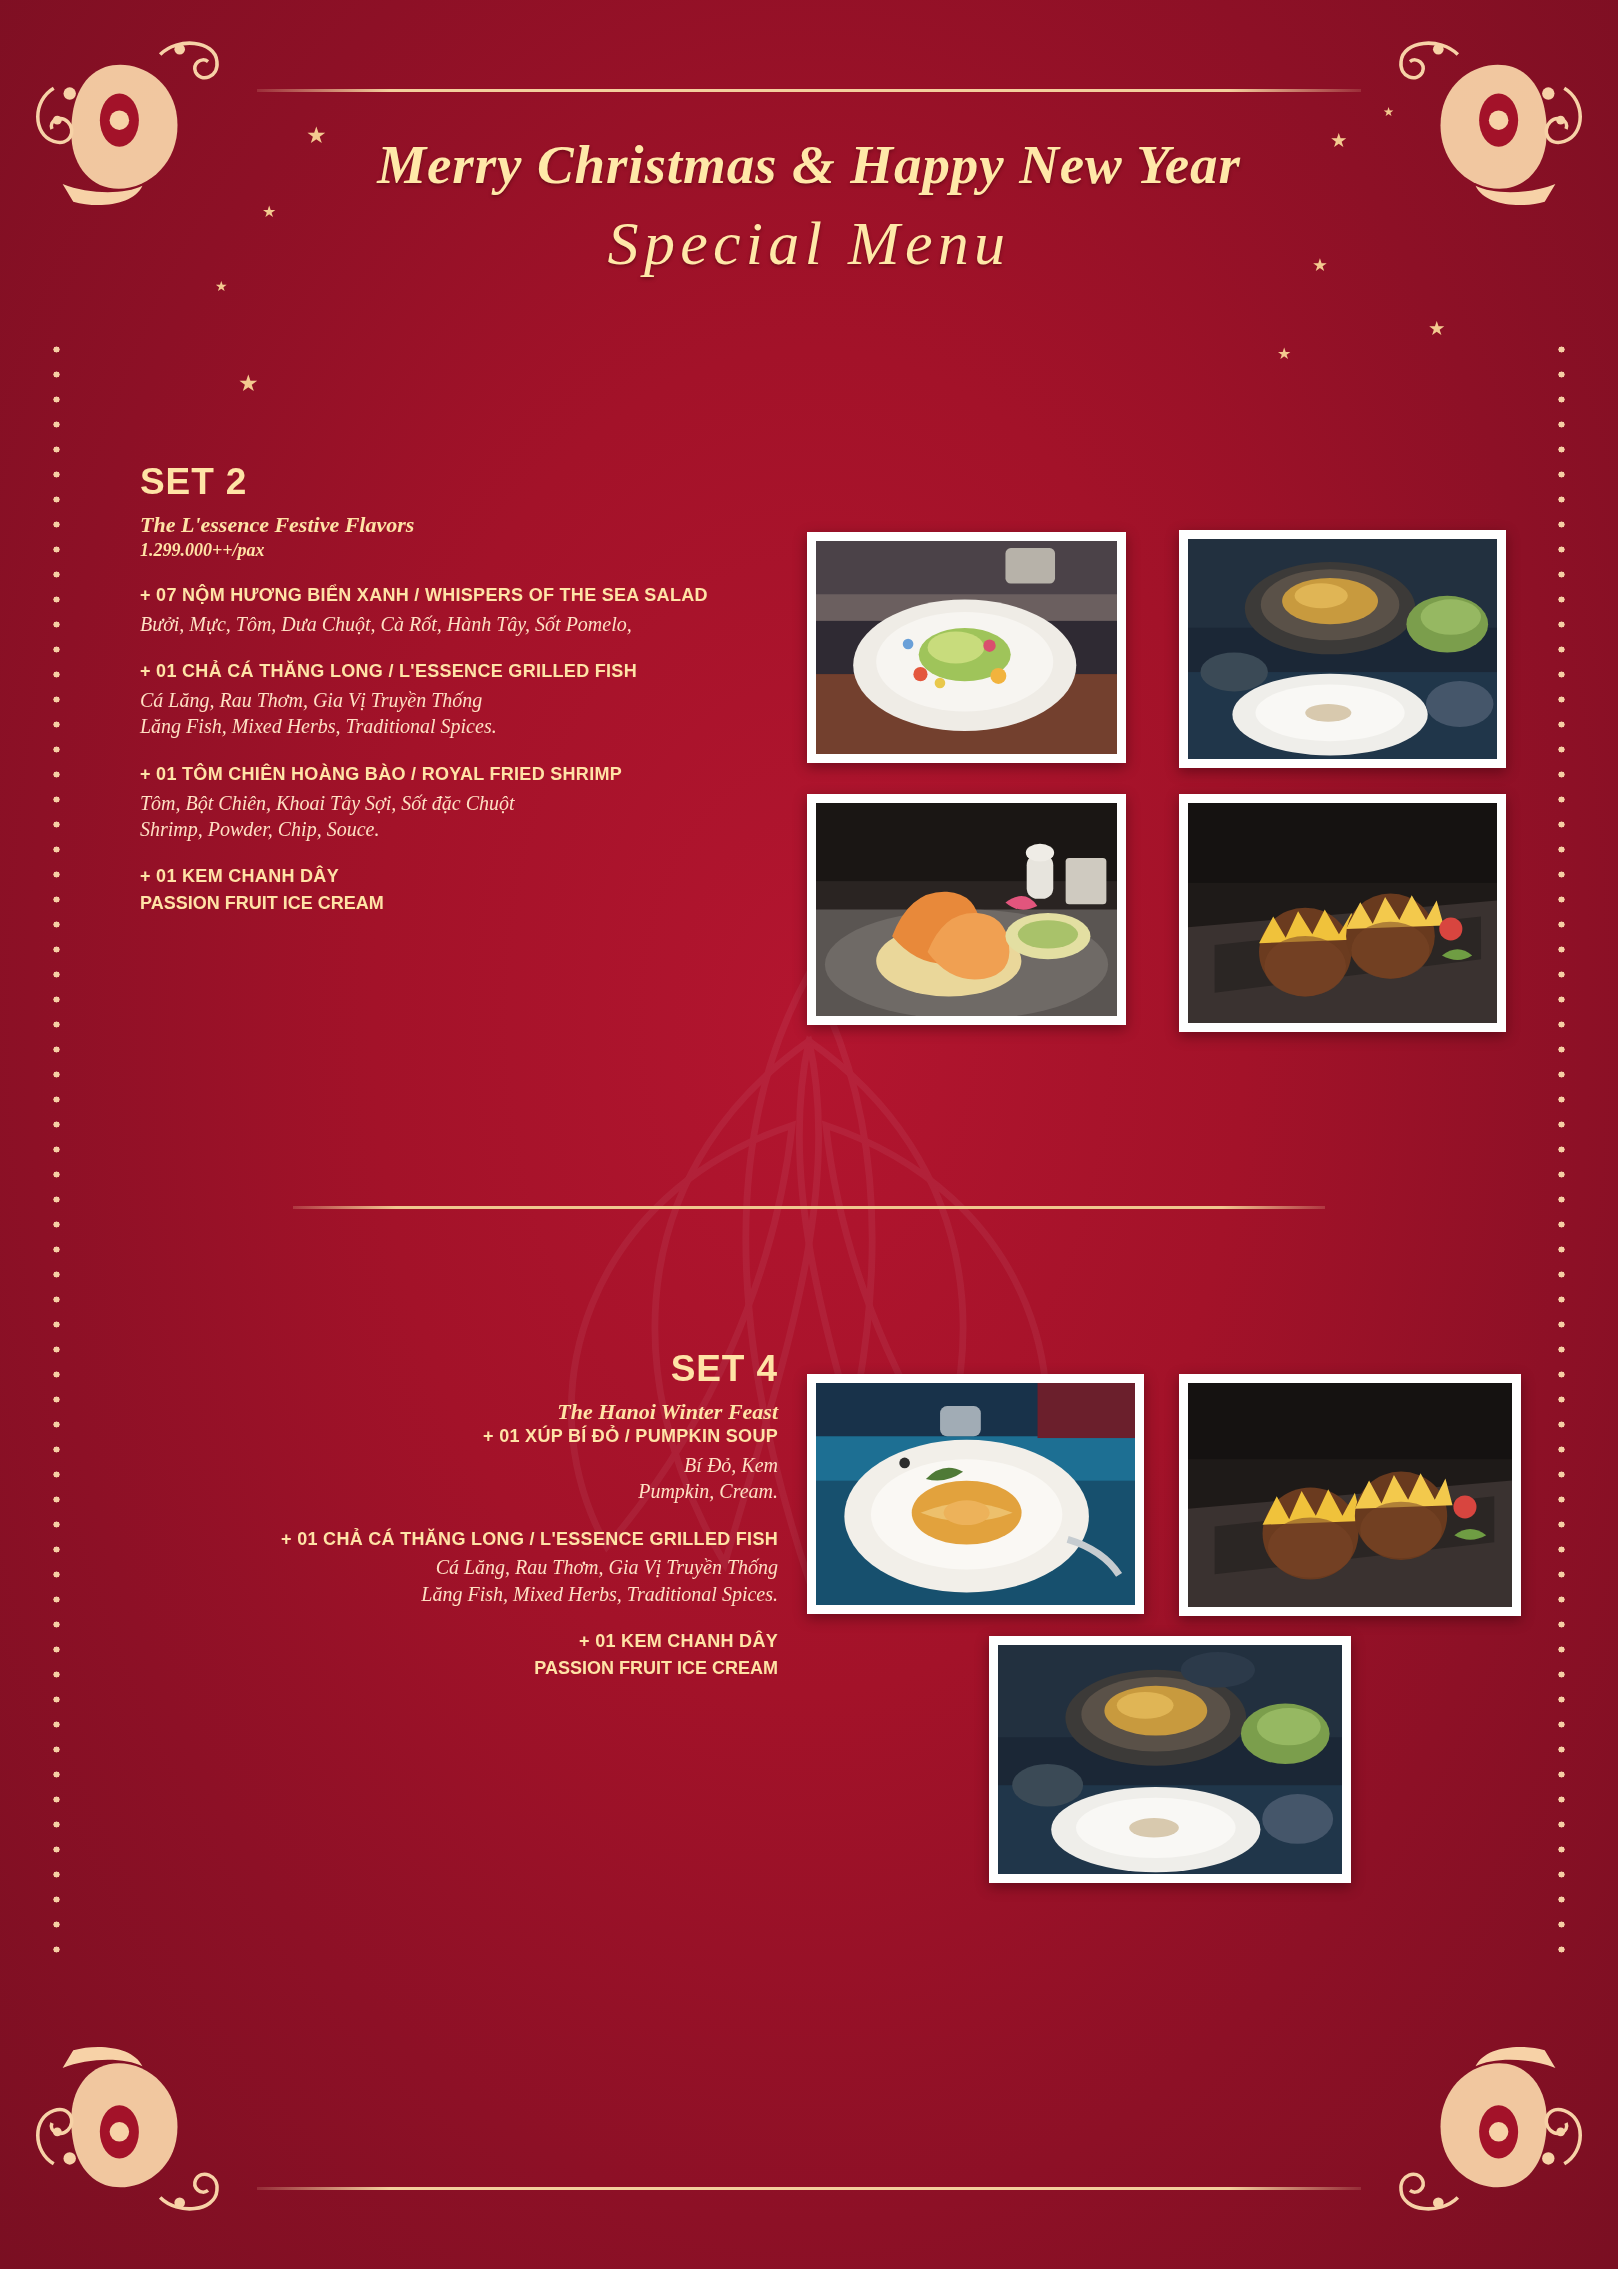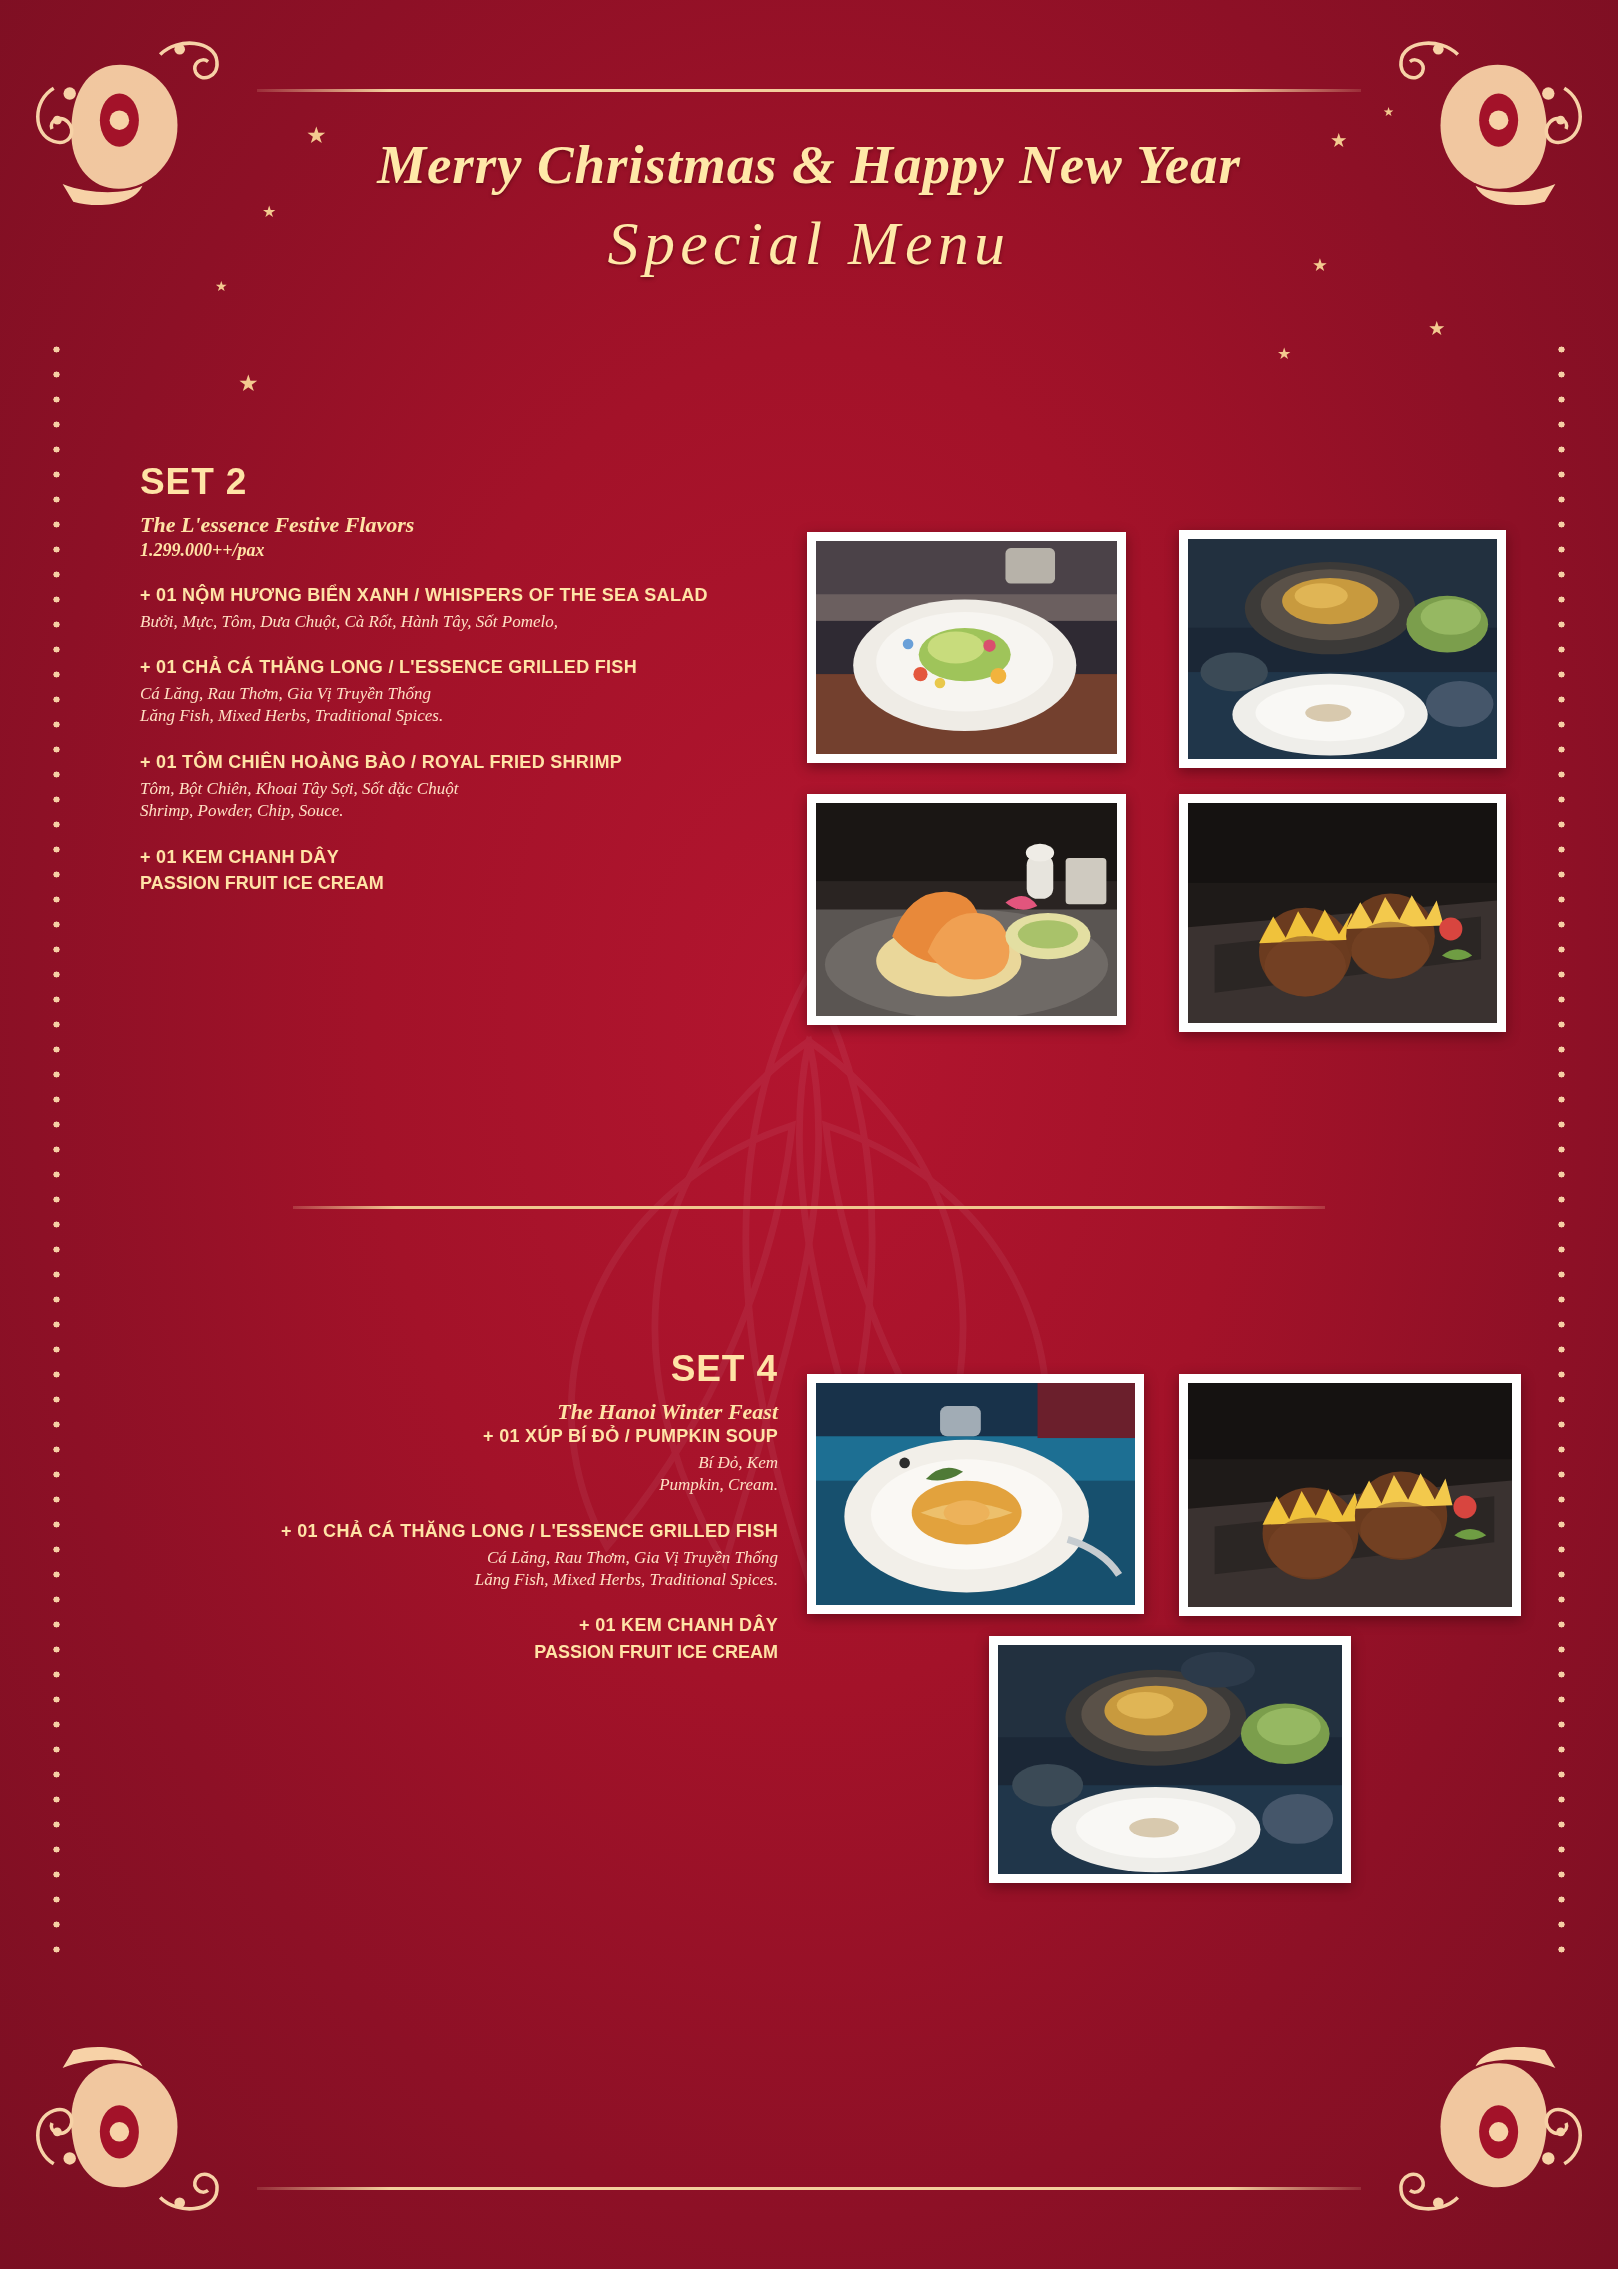--- a/index.html
+++ b/index.html
@@ -157,21 +157,21 @@
     font-weight: bold;
     font-size: 18px;
     color: #ffe3a6;
     letter-spacing: 0.3px;
     line-height: 1.3;
     margin: 0 0 3.5px 0;
   }
   .course-vi, .course-en {
     font-family: "Liberation Serif", serif;
     font-style: italic;
-    font-size: 17px;
+    font-size: 20px;
     color: #ffe0c3;
     line-height: 1.32;
     margin: 0;
   }
   .course-title-2 {
     font-family: "Liberation Sans", sans-serif;
     font-weight: bold;
     font-size: 18px;
     color: #ffe3a6;
     line-height: 1.3;
@@ -323,21 +323,21 @@
     <h1 class="greeting">Merry Christmas &amp; Happy New Year</h1>
     <p class="subtitle">Special Menu</p>
   </div>
 
   <div class="set-block set-2">
     <h2 class="set-title">SET 2</h2>
     <p class="set-name">The L'essence Festive Flavors</p>
     <p class="set-price">1.299.000++/pax</p>
 
     <div class="course">
-      <p class="course-title">+ 01 NỘM HƯƠNG BIỂN XANH / WHISPERS OF THE SEA SALAD</p>
+      <p class="course-title">+ 07 NỘM HƯƠNG BIỂN XANH / WHISPERS OF THE SEA SALAD</p>
       <p class="course-vi">Bưởi, Mực, Tôm, Dưa Chuột, Cà Rốt, Hành Tây, Sốt Pomelo,</p>
     </div>
 
     <div class="course">
       <p class="course-title">+ 01 CHẢ CÁ THĂNG LONG / L'ESSENCE GRILLED FISH</p>
       <p class="course-vi">Cá Lăng, Rau Thơm, Gia Vị Truyền Thống</p>
       <p class="course-en">Lăng Fish, Mixed Herbs, Traditional Spices.</p>
     </div>
 
     <div class="course">

